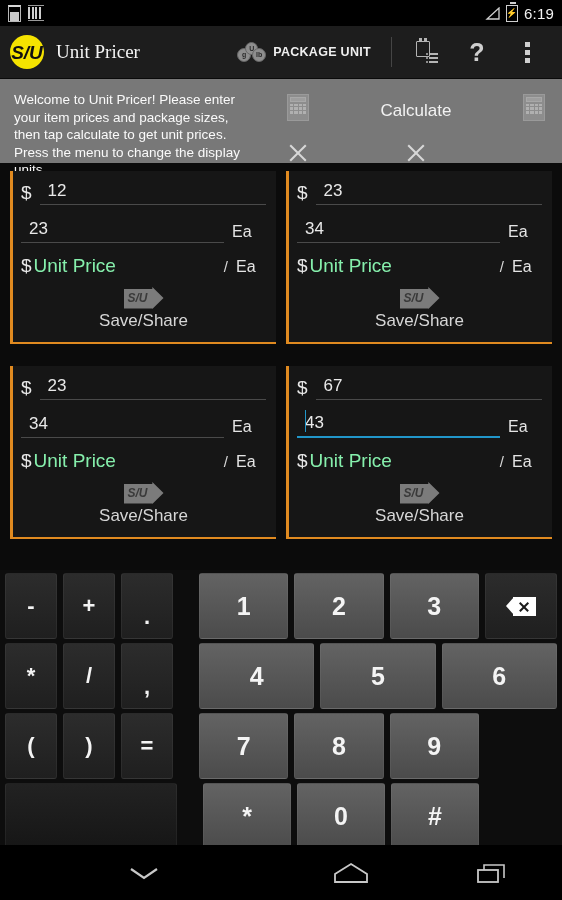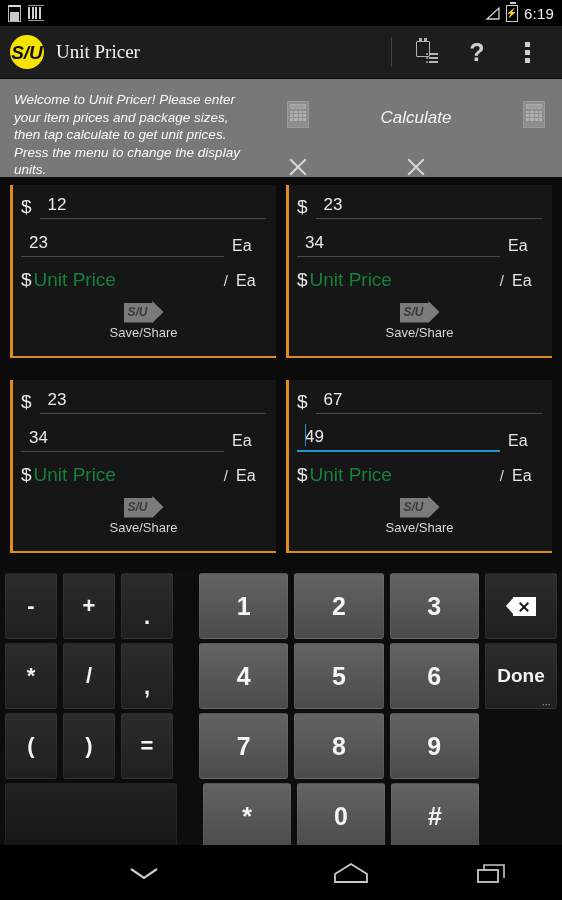--- a/index.html
+++ b/index.html
@@ -76,23 +76,22 @@
   .ico-list .ln.c { bottom:1px; width:9px; }
   .ico-list .dt { position:absolute; right:10px; width:2px; height:2px;
     border-radius:50%; background:#b4b4b4; }
   .ico-list .dt.a { bottom:9px; } .ico-list .dt.b { bottom:5px; } .ico-list .dt.c { bottom:1px; }
   .ico-help { color:#cfcfcf; font-size:25px; font-weight:bold; line-height:1; }
   .ico-more { width:5px; display:flex; flex-direction:column; gap:3px; }
   .ico-more b { width:5px; height:5px; background:#cfcfcf; display:block; }
 
   
   .welcome {
-    height:98px; background:#787878; display:flex; align-items:stretch;
+    height:84px; background:#787878; display:flex; align-items:stretch;
     position:relative;
-    font-style:italic;
   }
   .welcome-text {
     flex:0 0 270px; color:#fafafa; font-size:13.5px; line-height:17.5px;
     padding:12px 12px 0 14px;
   }
   .welcome-actions { flex:1 1 auto; display:grid;
     grid-template-columns:56px 1fr 56px; grid-template-rows:1fr 1fr; }
   .wa-cell { display:flex; align-items:flex-end; justify-content:center; }
   .wa-label { color:#f2f2f2; font-size:17px; }
   .ico-calc { width:22px; height:27px; border:1px solid #9a9a9a;
@@ -124,32 +123,32 @@
   .fld-line.focused { border-bottom:2px solid #2196c9; position:relative; }
   .fld-line.focused .caret {
     position:absolute; left:8px; top:-2px; width:1px; height:22px; background:#2196c9;
   }
   .fld-val { color:#e9e9e9; font-size:17px; line-height:20px; }
   .fld-unit { color:#e4e4e4; font-size:16px; line-height:22px; width:34px; flex:0 0 auto; }
   .row-price { margin-top:2px; }
   .row-size { margin-top:12px; }
   .row-unitprice { margin-top:12px; display:flex; align-items:baseline; gap:2px; }
   .up-dollar { color:#e8e8e8; font-size:19px; }
-  .up-label { color:#15803d; font-size:19px; flex:1 1 auto; }
+  .up-label { color:#86efac; font-size:19px; flex:1 1 auto; }
   .up-slash { color:#d9d9d9; font-size:15px; margin-right:6px; }
   .up-unit { color:#e4e4e4; font-size:16px; width:30px; flex:0 0 auto; }
   .save-share { margin-top:10px; display:flex; flex-direction:column;
     align-items:center; }
   .ss-arrow {
     width:40px; height:22px; background:#7b7b7b; position:relative;
     display:flex; align-items:center; justify-content:flex-start;
     padding-left:4px; clip-path:polygon(0 2px,72% 2px,72% 0,100% 50%,72% 100%,72% 98%,0 98%);
   }
   .ss-arrow span { color:#3a3a3a; font-size:12px; font-weight:bold; font-style:italic; }
-  .ss-label { color:#d6d6d6; font-size:13px; margin-top:2px; }
+  .ss-label { color:#d6d6d6; font-size:17px; margin-top:2px; }
 
   
   .keyboard {
     position:absolute; left:0; bottom:55px; width:562px; height:275px;
     background:#0d0d0d; padding:3px 5px 2px 5px;
   }
   .kb-row { display:flex; gap:6px; height:66px; margin-bottom:4px; }
   .key { border-radius:3px; display:flex; align-items:center;
     justify-content:center; color:#f4f4f4; position:relative;
     border:1px solid rgba(255,255,255,.05); }
@@ -210,20 +209,28 @@
           <span>⚡</span>
         </span>
       <span class="sb-time">6:19</span>
     </div>
   </div>
 
   <div class="actionbar">
     <div class="app-logo">S/U</div>
     <div class="app-title">Unit Pricer</div>
 
+    <div class="ab-unit">
+      <span class="coins">
+        <span class="coin c1">g</span>
+        <span class="coin c2">U</span>
+        <span class="coin c3">lb</span>
+      </span>
+      <span class="ab-unit-label">PACKAGE UNIT</span>
+    </div>
 
     <div class="ab-sep"></div>
 
     <div class="ab-btn">
       <span class="ico-list">
         <span class="pad"></span>
         <span class="dt a"></span>
           <span class="dt b"></span>
           <span class="dt c"></span>
         <span class="ln a"></span>
@@ -394,21 +401,21 @@
 
       <div class="card">
         <div class="fld row-price">
           <span class="fld-dollar">$</span>
           <span class="fld-line">
             <span class="fld-val">67</span>
           </span>
         </div>
         <div class="fld row-size">
           <span class="fld-line focused">
-            <span class="fld-val">49</span>
+            <span class="fld-val">43</span>
             <span class="caret"></span>
           </span>
           <span class="fld-unit">Ea</span>
         </div>
         <div class="row-unitprice">
           <span class="up-dollar">$</span>
           <span class="up-label">Unit Price</span>
           <span class="up-slash">/</span>
           <span class="up-unit">Ea</span>
         </div>
@@ -446,21 +453,20 @@
     </div>
 
     <div class="kb-row">
       <div class="key op">*</div>
       <div class="key op">/</div>
       <div class="key op comma">,</div>
       <div class="kb-gap"></div>
       <div class="key num">4</div>
       <div class="key num">5</div>
       <div class="key num">6</div>
-      <div class="key side done">Done</div>
     </div>
 
     <div class="kb-row">
       <div class="key op">(</div>
       <div class="key op">)</div>
       <div class="key op">=</div>
       <div class="kb-gap"></div>
       <div class="key num">7</div>
       <div class="key num">8</div>
       <div class="key num">9</div>

